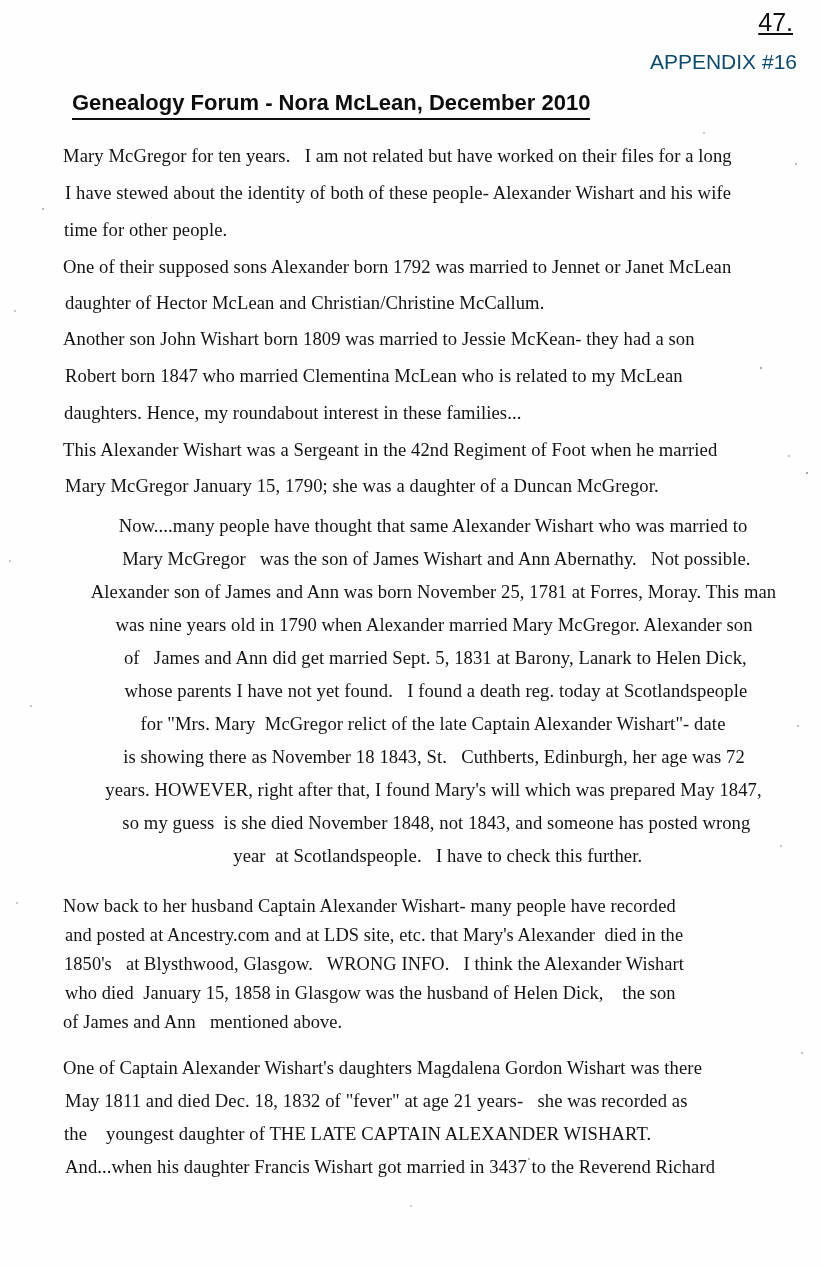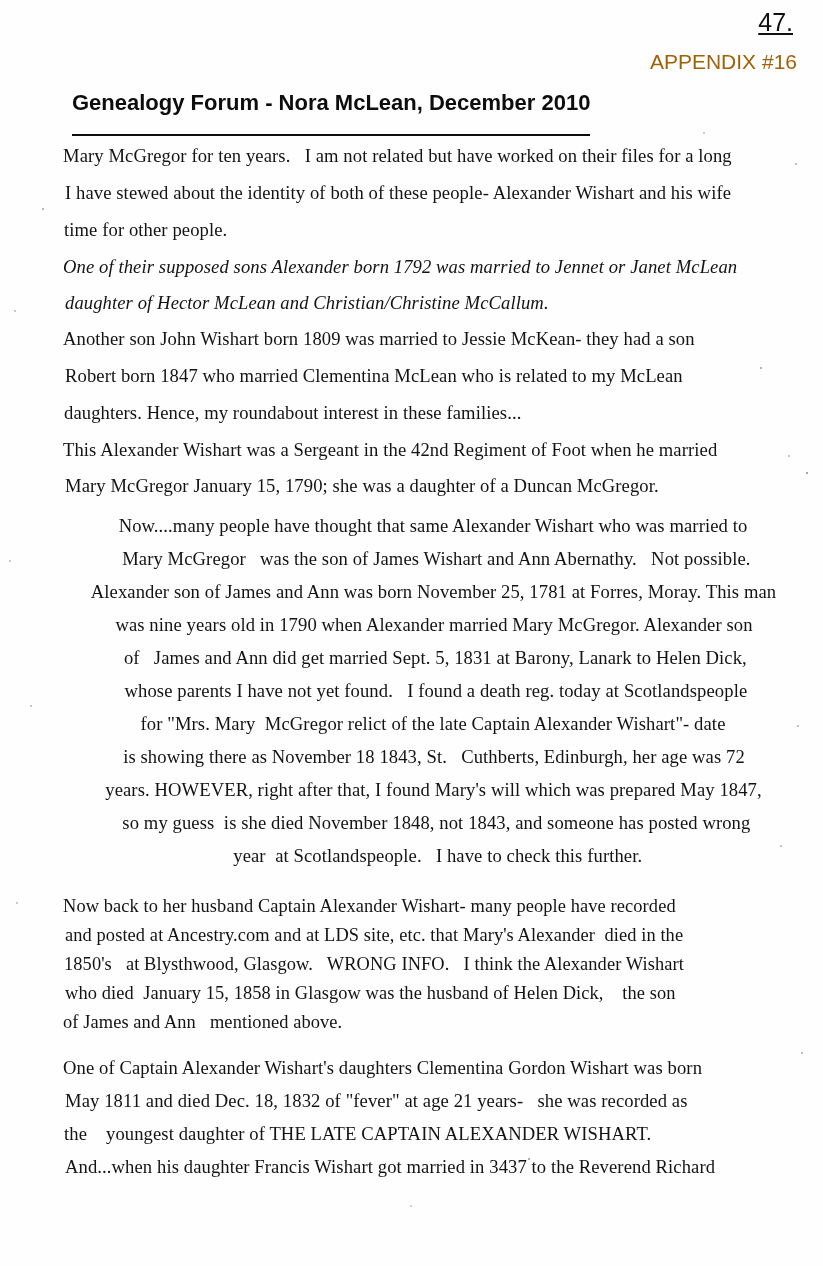--- a/index.html
+++ b/index.html
@@ -25,33 +25,33 @@
     font-size: 25px;
     color: #111;
     text-decoration: underline;
   }
   .appendix-label {
     position: absolute;
     top: 50px;
     right: 26px;
     font-family: "Liberation Sans", sans-serif;
     font-size: 21px;
-    color: #a16207;
+    color: #0c4a6e;
   }
   
   .doc-title {
     position: absolute;
     top: 90px;
     left: 72px;
     font-family: "Liberation Sans", sans-serif;
     font-size: 22px;
     font-weight: bold;
     color: #0d0d0d;
     border-bottom: 2.5px solid #0d0d0d;
-    padding-bottom: 18px;
+    padding-bottom: 2px;
     white-space: pre;
   }
   
   .doc-body {
     position: absolute;
     top: 137px;
     left: 63px;
     right: 20px;
   }
   .paragraph {
@@ -59,21 +59,21 @@
   }
   .line {
     white-space: pre;
     font-size: 18.6px;
     line-height: 37px;
     letter-spacing: 0.1px;
   }
   
   .paragraph:nth-child(1) .line { line-height: 37px; }
   .paragraph:nth-child(2) { margin-top: 1px; }
-  .paragraph:nth-child(2) .line { line-height: 36px; font-style: italic; }
+  .paragraph:nth-child(2) .line { line-height: 36px; }
   .paragraph:nth-child(3) { margin-top: -1px; }
   .paragraph:nth-child(3) .line { line-height: 37px; }
   .paragraph:nth-child(4) { margin-top: 1px; }
   .paragraph:nth-child(4) .line { line-height: 36px; }
   .paragraph:nth-child(5) { margin-top: 5px; text-align: center; }
   .paragraph:nth-child(5) .line { line-height: 33px; }
   .paragraph:nth-child(6) { margin-top: 20px; }
   .paragraph:nth-child(6) .line { line-height: 29px; font-size: 18.4px; }
   .paragraph:nth-child(7) { margin-top: 14px; }
   .paragraph:nth-child(7) .line { line-height: 33px; }
@@ -149,19 +149,19 @@
         <div class="line">  year  at Scotlandspeople.   I have to check this further.</div>
       </div>
       <div class="paragraph">
         <div class="line">Now back to her husband Captain Alexander Wishart- many people have recorded</div>
         <div class="line">and posted at Ancestry.com and at LDS site, etc. that Mary's Alexander  died in the</div>
         <div class="line">1850's   at Blysthwood, Glasgow.   WRONG INFO.   I think the Alexander Wishart</div>
         <div class="line">who died  January 15, 1858 in Glasgow was the husband of Helen Dick,    the son</div>
         <div class="line">of James and Ann   mentioned above.</div>
       </div>
       <div class="paragraph">
-        <div class="line">One of Captain Alexander Wishart's daughters Clementina Gordon Wishart was born</div>
+        <div class="line">One of Captain Alexander Wishart's daughters Magdalena Gordon Wishart was there</div>
         <div class="line">May 1811 and died Dec. 18, 1832 of "fever" at age 21 years-   she was recorded as</div>
         <div class="line">the    youngest daughter of THE LATE CAPTAIN ALEXANDER WISHART.</div>
         <div class="line">And...when his daughter Francis Wishart got married in 3437 to the Reverend Richard</div>
       </div>
     </div>
 </div>
 
 </body></html>

